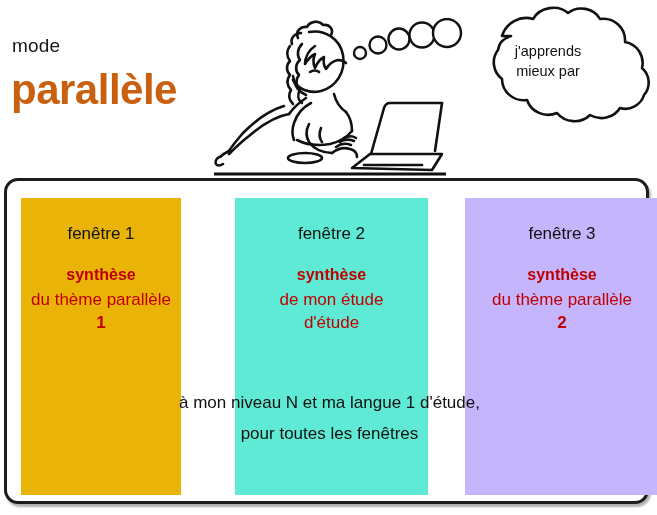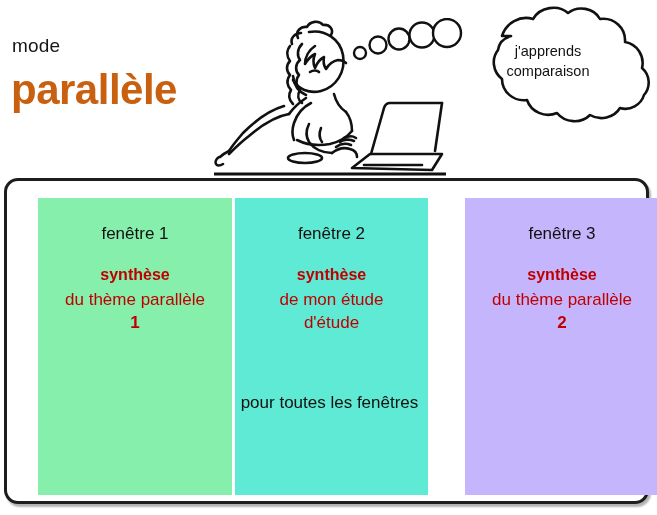--- a/index.html
+++ b/index.html
@@ -88,21 +88,21 @@
     background: #ffffff;
     box-sizing: border-box;
     box-shadow: 2px 3px 2px rgba(0,0,0,0.30);
   }
 
   .column {
     position: absolute;
     top: 17px;
     height: 297px;
   }
-  #column-1 { left: 31px;  width: 194px; background: #86efac; }
+  #column-1 { left: 14px;  width: 160px; background: #eab308; }
   #column-2 { left: 228px; width: 193px; background: #5eead4; }
   #column-3 { left: 458px; width: 194px; background: #c4b5fd; }
 
   .col-content {
     position: absolute;
     left: 0;
     top: 0;
     width: 100%;
     text-align: center;
   }
@@ -206,21 +206,21 @@
 
   <svg id="thought-bubble" viewBox="0 0 205 130" fill="#fff" stroke="#111" stroke-width="2.6" stroke-linecap="round" stroke-linejoin="round">
     <path d="M56 30c4-13 18-21 31-17 7-12 25-15 35-6 10-8 26-5 32 6 14-2 26 9 25 23
              12 2 20 14 17 26 8 7 9 19 2 27 -3 10-14 16-24 13 -6 10-20 13-30 7
              -9 9-25 8-33-2 -12 5-26-1-30-13 -13 2-25-8-25-21 -9-7-11-20-4-29
              1-7 6-12 13-14 z"></path>
   </svg>
 
   <div id="bubble-text">
     <div>j'apprends</div>
-    <div>comparaison</div>
+    <div>mieux par</div>
   </div>
 </div>
 
 <div id="frame">
 
   <div class="column" id="column-1">
     <div class="col-content">
       <div class="window-label">fenêtre 1</div>
       <div class="synthese">synthèse</div>
       <div class="theme-text">
@@ -246,16 +246,17 @@
       <div class="window-label">fenêtre 3</div>
       <div class="synthese">synthèse</div>
       <div class="theme-text">
         <span>du thème parallèle</span><br>
         <span class="num">2</span>
       </div>
     </div>
   </div>
 
   <div id="caption">
+    <span>à mon niveau N  et ma langue 1 d'étude,</span>
     <span class="line-2">pour toutes les fenêtres</span>
   </div>
 
 </div>
 
 </body></html>

